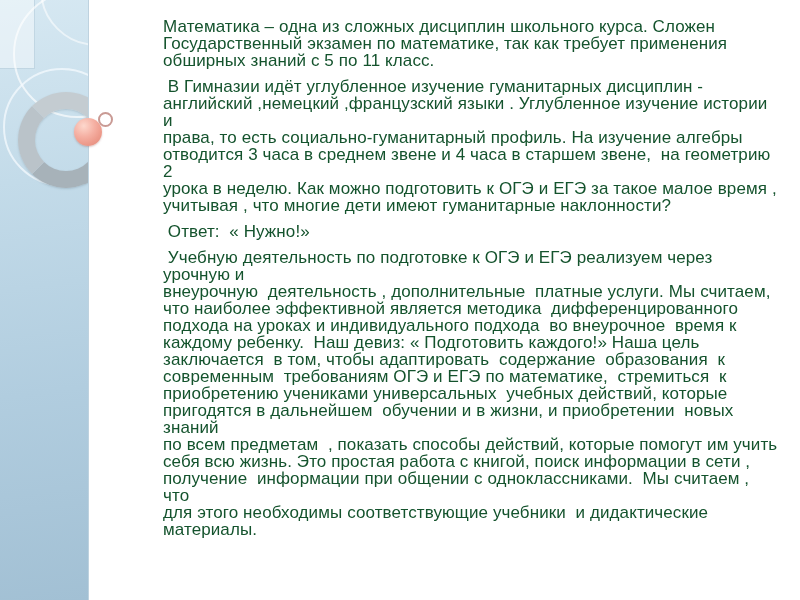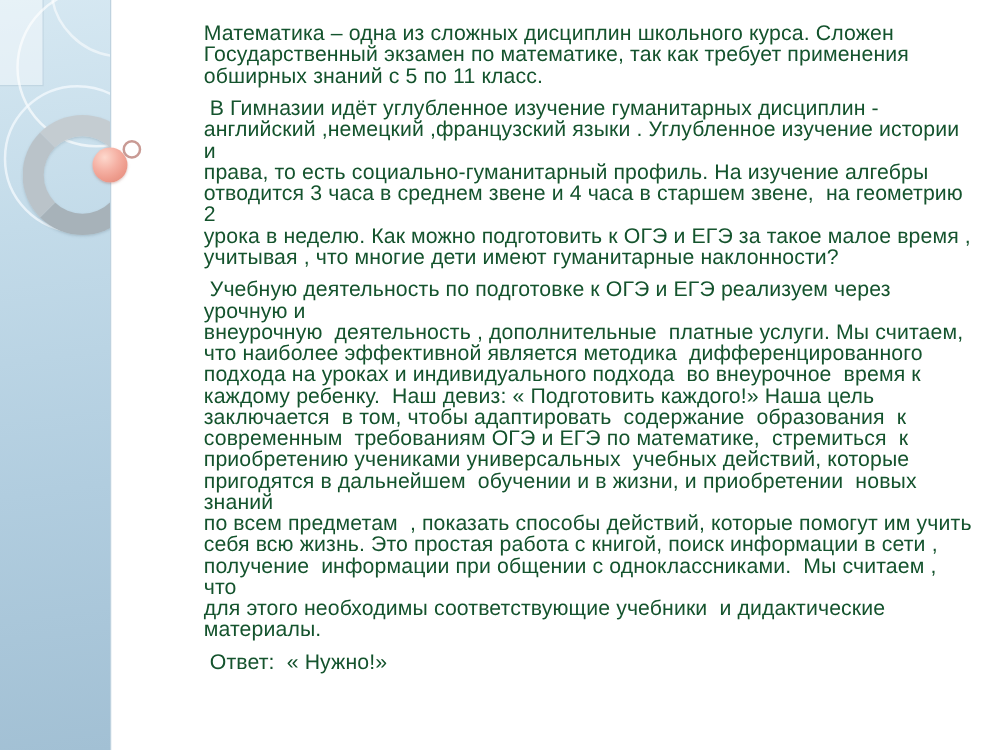--- a/index.html
+++ b/index.html
@@ -117,30 +117,30 @@
   <div class="text-area">
     <p class="para">Математика – одна из сложных дисциплин школьного курса. Сложен
 Государственный экзамен по математике, так как требует применения
 обширных знаний с 5 по 11 класс.</p>
     <p class="para"> В Гимназии идёт углубленное изучение гуманитарных дисциплин -
 английский ,немецкий ,французский языки . Углубленное изучение истории и
 права, то есть социально-гуманитарный профиль. На изучение алгебры
 отводится 3 часа в среднем звене и 4 часа в старшем звене,  на геометрию 2
 урока в неделю. Как можно подготовить к ОГЭ и ЕГЭ за такое малое время ,
 учитывая , что многие дети имеют гуманитарные наклонности?</p>
+    <p class="para"> Ответ:  « Нужно!»</p>
     <p class="para"> Учебную деятельность по подготовке к ОГЭ и ЕГЭ реализуем через урочную и
 внеурочную  деятельность , дополнительные  платные услуги. Мы считаем,
 что наиболее эффективной является методика  дифференцированного
 подхода на уроках и индивидуального подхода  во внеурочное  время к
 каждому ребенку.  Наш девиз: « Подготовить каждого!» Наша цель
 заключается  в том, чтобы адаптировать  содержание  образования  к
 современным  требованиям ОГЭ и ЕГЭ по математике,  стремиться  к
 приобретению учениками универсальных  учебных действий, которые
 пригодятся в дальнейшем  обучении и в жизни, и приобретении  новых знаний
 по всем предметам  , показать способы действий, которые помогут им учить
 себя всю жизнь. Это простая работа с книгой, поиск информации в сети ,
 получение  информации при общении с одноклассниками.  Мы считаем , что
 для этого необходимы соответствующие учебники  и дидактические
 материалы.</p>
-    <p class="para"> Ответ:  « Нужно!»</p>
   </div>
 
 </div>
 
 </body></html>

